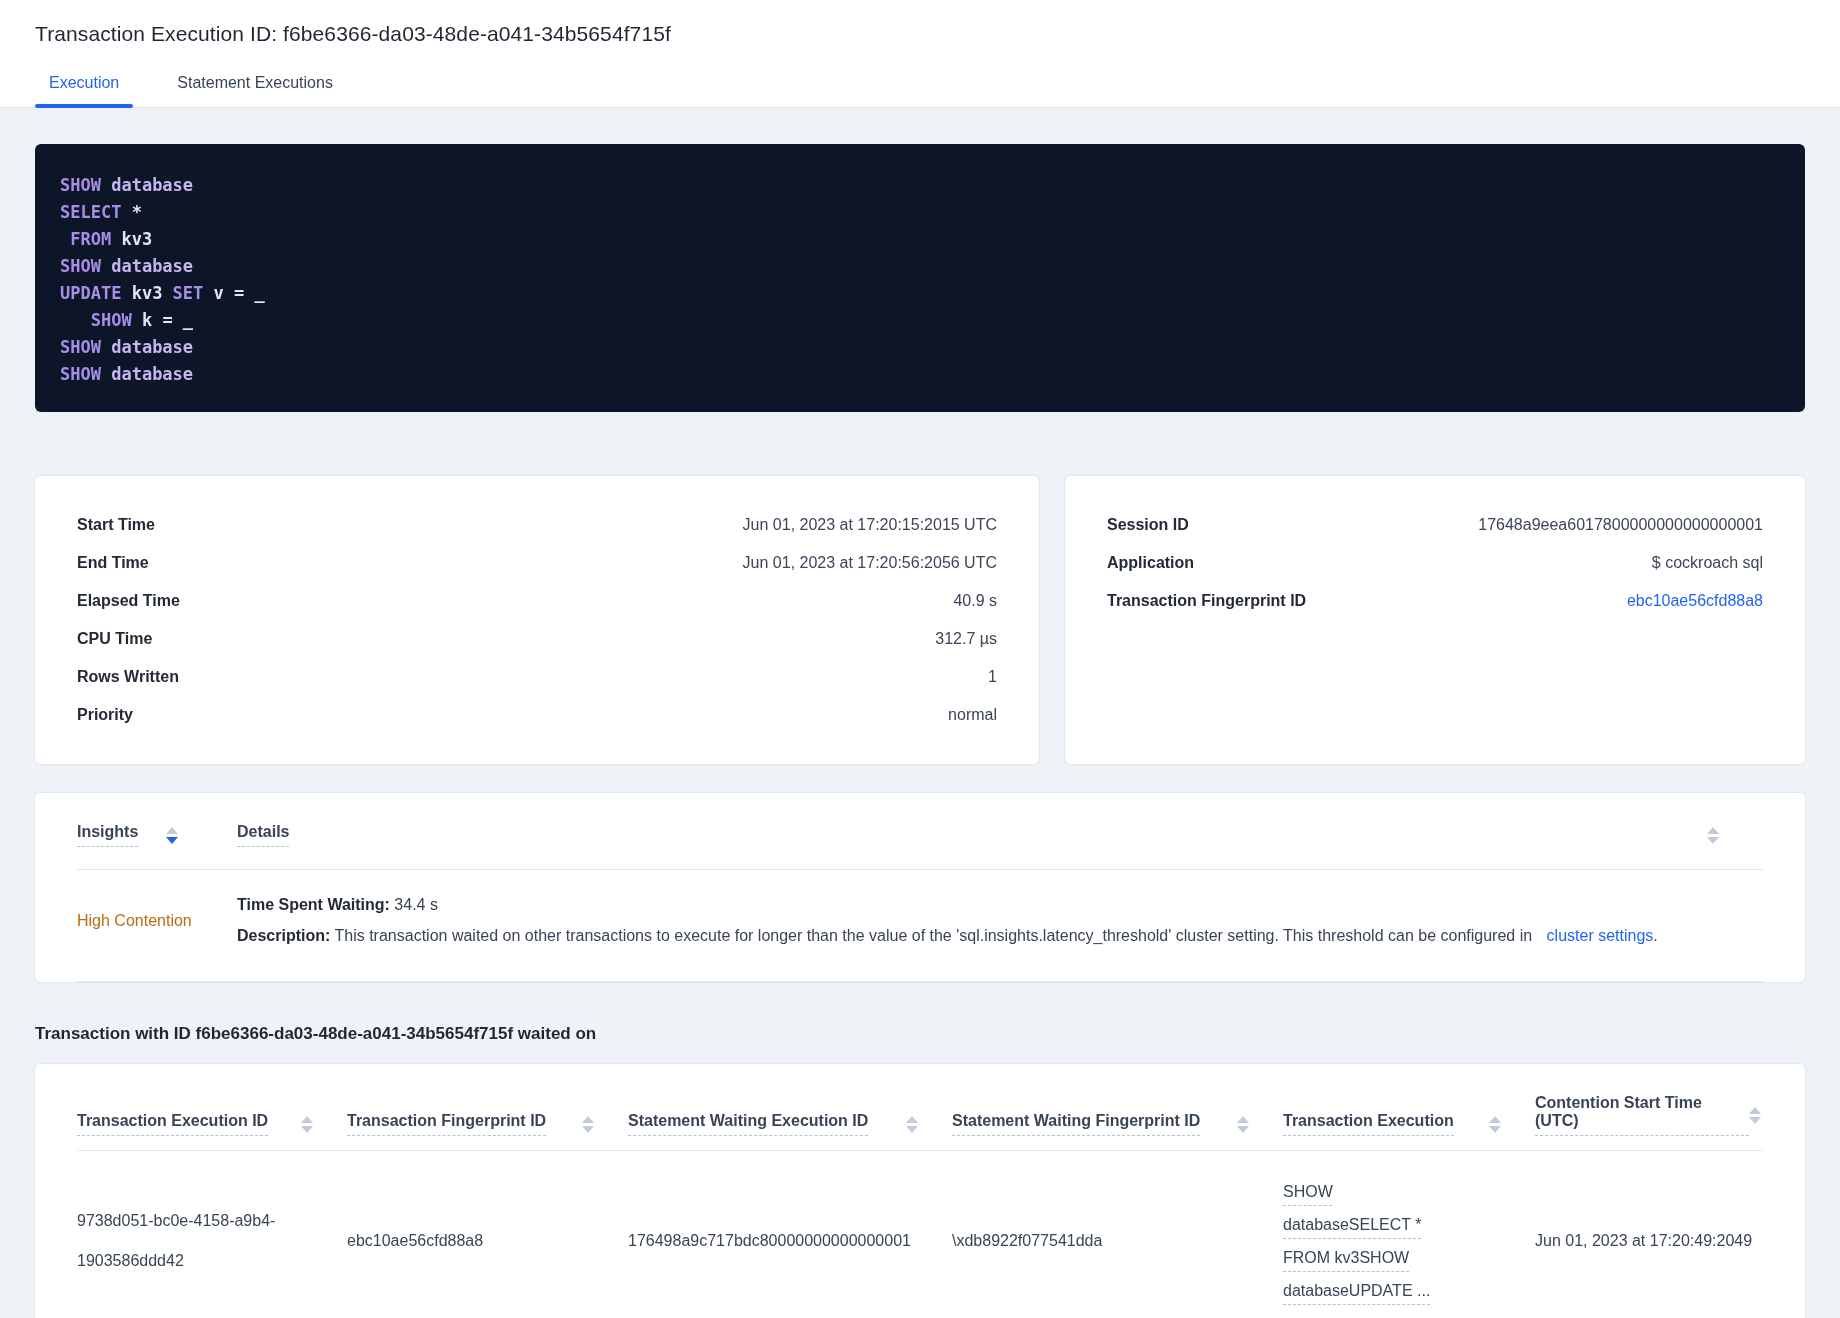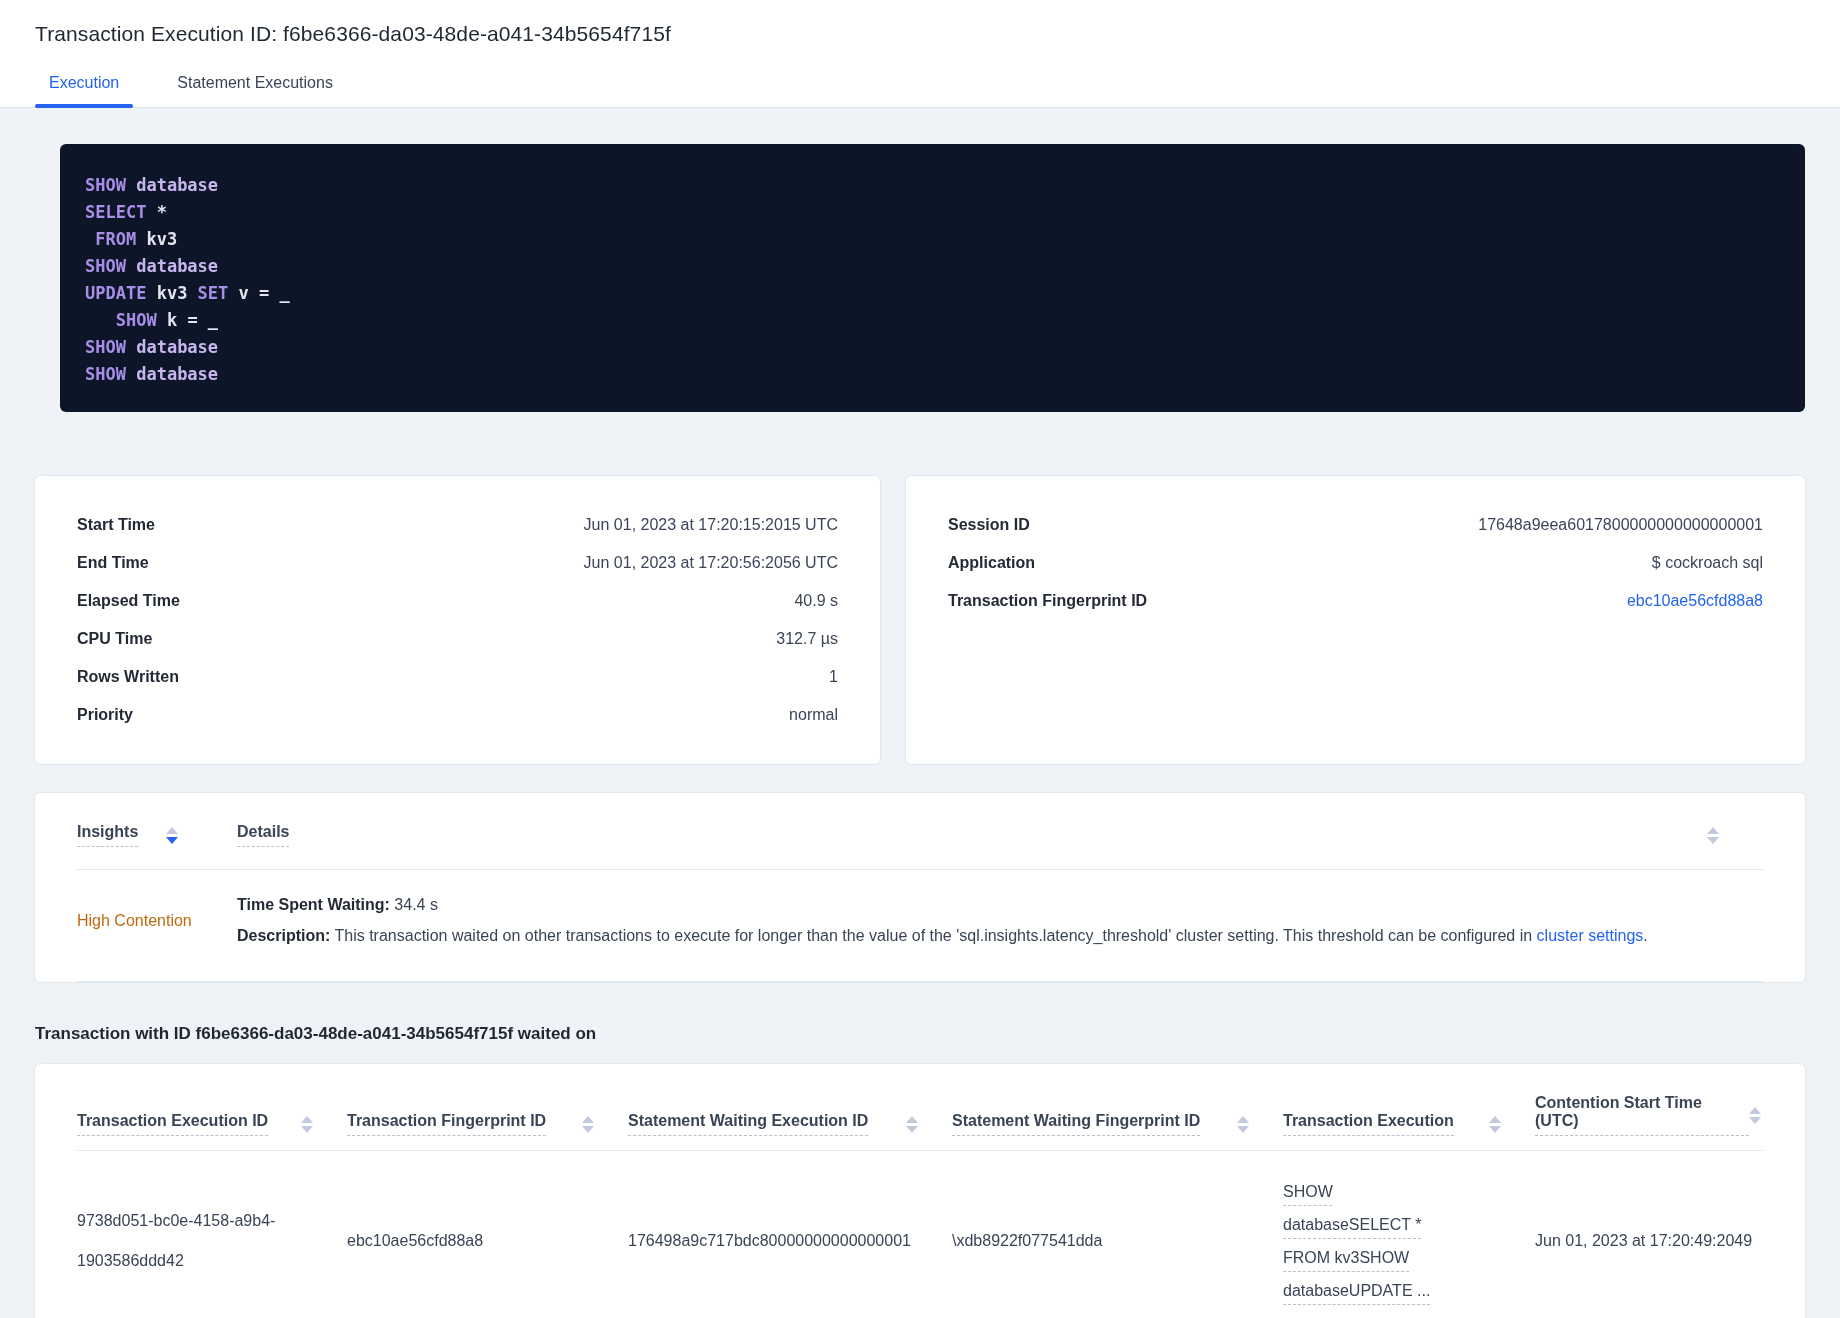--- a/index.html
+++ b/index.html
@@ -19,34 +19,34 @@
   .tab.active::after {
     content:""; position:absolute; left:-14px; right:-14px; bottom:-1px;
     height:4px; background:#2363f0; border-radius:3px;
   }
   
   .main { padding:36px 35px 0; }
   
   .sql-box {
     background:#0d1628; border-radius:6px; padding:28px 25px 24px;
     font-family:"DejaVu Sans Mono","Liberation Mono",monospace;
-    font-size:17px; font-weight:bold; line-height:27px; min-height:261px;margin-left:25px;
+    font-size:17px; font-weight:bold; line-height:27px; min-height:261px;
   }
   .sql-line { white-space:pre; }
   .tk-kw    { color:#a98ee8; }
   .tk-ident { color:#c7b5ee; }
   .tk-plain { color:#e4e7f0; }
   
   .cards { display:flex; gap:26px; margin-top:64px; align-items:stretch; }
   .card {
     background:#ffffff; border-radius:5px;
     box-shadow:0 0 2px rgba(67,90,111,.25);
   }
   .summary-card { padding:30px 42px; }
-  .card-left  { width:845px; flex:0 0 auto; }
+  .card-left  { width:1004px; flex:0 0 auto; }
   .card-right { flex:1 1 auto; }
   .kv-row { display:flex; justify-content:space-between; align-items:baseline; padding:10px 0; font-size:16px; }
   .kv-label { font-weight:bold; color:#242a35; }
   .kv-value { color:#3c4558; text-align:right; }
   .kv-value.link { color:#2363f0; cursor:pointer; }
   
   .insights-card { margin-top:29px; padding:0 42px; }
   .insights-header { display:flex; align-items:center; padding:30px 0 22px; border-bottom:1px solid #e3e8f0; }
   .col-insights { width:160px; display:flex; align-items:center; }
   .th-label {
@@ -56,21 +56,21 @@
   .sort { display:inline-flex; flex-direction:column; gap:3px; margin-left:28px; cursor:pointer; }
   .tri { width:0; height:0; border-left:6px solid transparent; border-right:6px solid transparent; }
   .tri.up   { border-bottom:7px solid #c3cadd; }
   .tri.down { border-top:7px solid #c3cadd; }
   .tri.down.active { border-top-color:#2363f0; }
   .insights-row { display:flex; align-items:center; padding:24px 0 34px; border-bottom:1px solid #e3e8f0; }
   .insight-name { width:160px; font-size:16px; color:#bd6a10; }
   .insight-details { flex:1; font-size:16px; color:#394455; line-height:22px; }
   .detail-line + .detail-line { margin-top:9px; }
   .detail-line b { color:#242a35; }
-  .inline-link { color:#2363f0; cursor:pointer; text-decoration:none; }
+  .inline-link { color:#2363f0; cursor:pointer; text-decoration:none;margin-left:10px; }
   .spacer-icon { margin-left:auto; margin-right:44px; }
   
   .section-heading { margin:42px 0 20px; font-size:17px; font-weight:bold; color:#1f2733; }
   .waited-card { padding:0 42px 40px; min-height:238px; }
   .grid-head, .grid-row {
     display:grid;
     grid-template-columns:270px 281px 324px 331px 252px 1fr;
   }
   .grid-head { padding:30px 0 14px; border-bottom:1px solid #e3e8f0; align-items:end; }
   .gh-cell { display:flex; align-items:center; }

